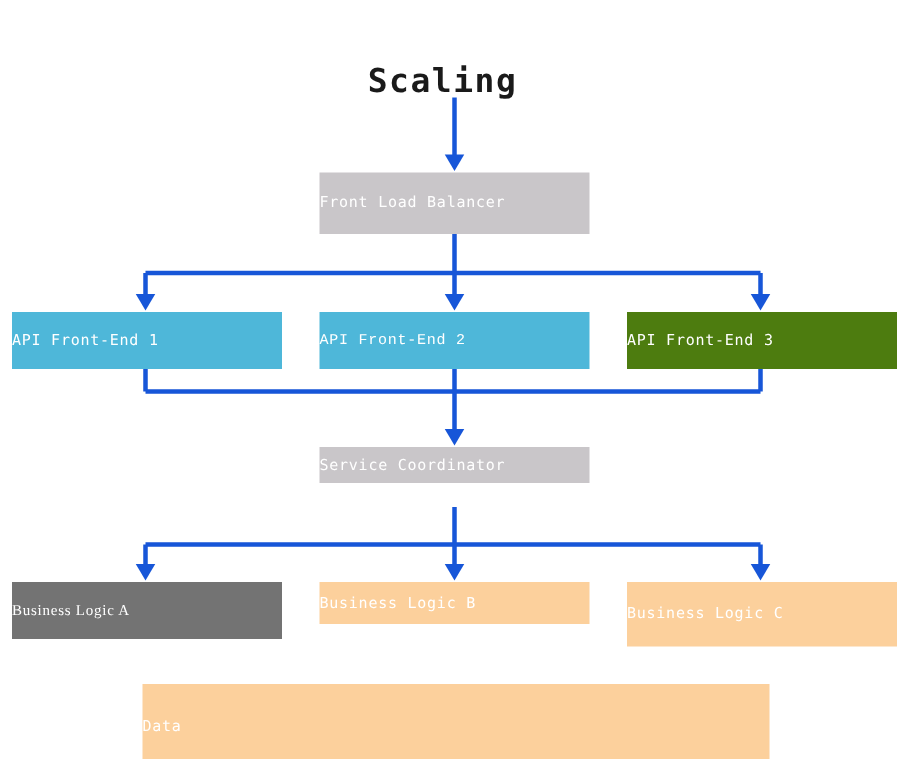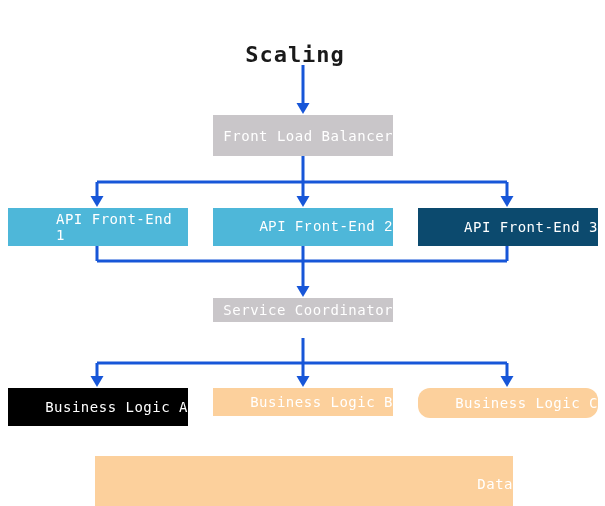--- a/index.html
+++ b/index.html
@@ -32,36 +32,36 @@
     left: 0;
     top: 0;
     width: 605px;
     height: 506px;
     z-index: 0;
   }
   .node {
     position: absolute;
     display: flex;
     align-items: center;
-    justify-content: flex-end;
+    justify-content: flex-start;
     color: #ffffff;
-    font-size: 14px;
+    font-size: 10px;
     letter-spacing: 0.5px;
     z-index: 1;
     box-sizing: border-box;
   }
   
   .n-flb  { left: 213px; top: 115px; width: 180px; height: 41px; }
   .n-api1 { left:   8px; top: 208px; width: 180px; height: 38px; }
   .n-api2 { left: 213px; top: 208px; width: 180px; height: 38px; font-family: Liberation Mono, monospace; }
   .n-api3 { left: 418px; top: 208px; width: 180px; height: 38px; }
   .n-sc   { left: 213px; top: 298px; width: 180px; height: 24px; }
   .n-bla  { left:   8px; top: 388px; width: 180px; height: 38px; }
   .n-blb  { left: 213px; top: 388px; width: 180px; height: 28px; }
-  .n-blc  { left: 418px; top: 388px; width: 180px; height: 30px; border-radius: 12px; }
+  .n-blc  { left: 418px; top: 388px; width: 180px; height: 43px; }
   .n-data { left:  95px; top: 456px; width: 418px; height: 56px; }
 </style>
 </head>
 <body>
 
 <div class="canvas">
 
   <div class="title">Scaling</div>
 
   <svg class="connectors" width="605" height="506" viewBox="0 0 605 506" xmlns="http://www.w3.org/2000/svg">
@@ -88,37 +88,37 @@
       <polygon points="90.5,376 103.5,376 97,387" fill="#1756d8"></polygon>
       <polygon points="296.5,376 309.5,376 303,387" fill="#1756d8"></polygon>
       <polygon points="500.5,376 513.5,376 507,387" fill="#1756d8"></polygon>
     </g>
   </svg>
 
   <div class="node n-flb" style="background: rgb(201, 198, 201);">
     <span>Front Load Balancer</span>
   </div>
 
-  <div class="node n-api1" style="background: rgb(78, 183, 217); padding-left: 48px;">
+  <div class="node n-api1" style="background: rgb(78, 183, 217);">
     <span>API Front-End 1</span>
   </div>
 
   <div class="node n-api2" style="background: rgb(78, 183, 217);">
     <span>API Front-End 2</span>
   </div>
 
-  <div class="node n-api3" style="background: #0c4a6e;">
+  <div class="node n-api3" style="background: #4d7c0f;">
     <span>API Front-End 3</span>
   </div>
 
   <div class="node n-sc" style="background: rgb(201, 198, 201);">
     <span>Service Coordinator</span>
   </div>
 
-  <div class="node n-bla" style="background: #000000;">
+  <div class="node n-bla" style="background: #737373; font-family: Liberation Serif, serif;">
     <span>Business Logic A</span>
   </div>
 
   <div class="node n-blb" style="background: rgb(252, 208, 156);">
     <span>Business Logic B</span>
   </div>
 
   <div class="node n-blc" style="background: rgb(252, 208, 156);">
     <span>Business Logic C</span>
   </div>

